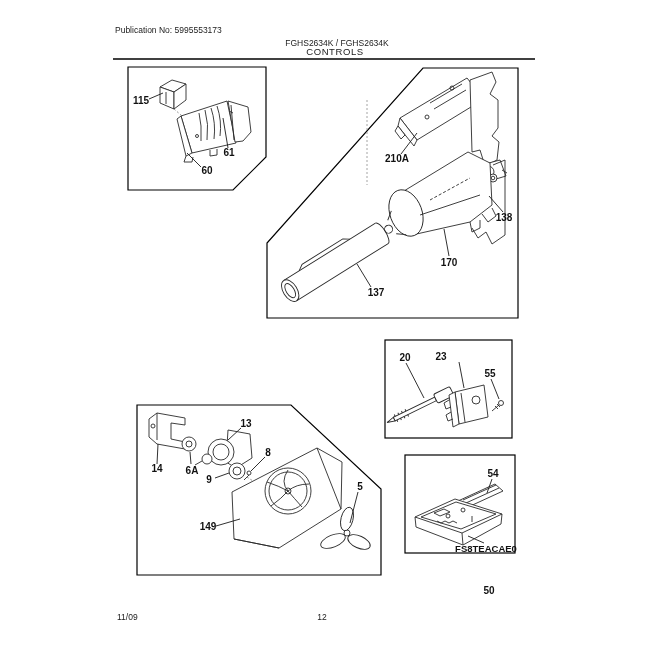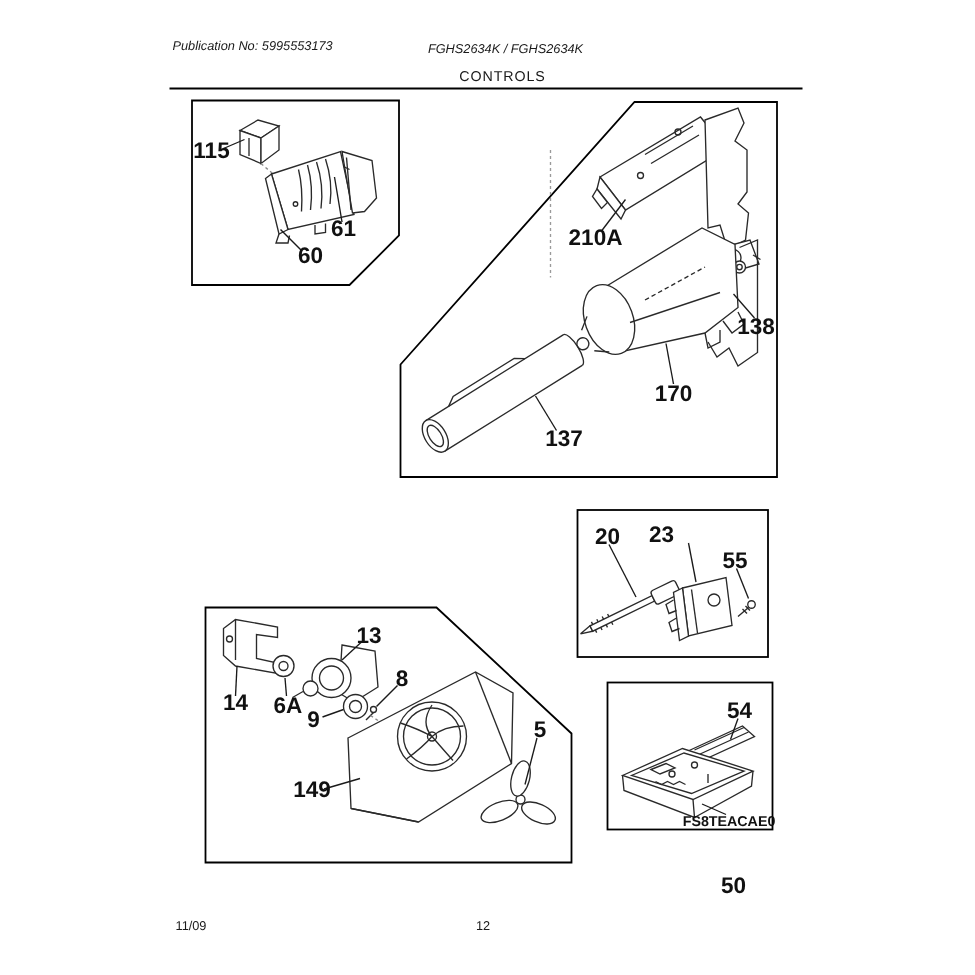--- a/index.html
+++ b/index.html
@@ -1,35 +1,35 @@
 <!DOCTYPE html>
 <html><head>
 <meta charset="utf-8">
 <style>
   html,body{margin:0;padding:0;background:#fff;}
   #page{position:relative;width:650px;height:650px;background:#ffffff;overflow:hidden;
         font-family:"Liberation Sans", sans-serif;}
   #art{position:absolute;left:0;top:0;}
-  .hdr-text{position:absolute;font-size:8.5px;color:#1a1a1a;white-space:nowrap;font-style:italic;}
+  .hdr-text{position:absolute;font-size:8.5px;color:#1a1a1a;white-space:nowrap;}
   .centered{transform:translateX(-50%);}
   .section-title{position:absolute;font-size:9.5px;letter-spacing:0.6px;color:#1a1a1a;
         transform:translateX(-50%);white-space:nowrap;}
   .part-label{position:absolute;transform:translate(-50%,-50%);
-        font-size:15px;font-weight:bold;color:#111;white-space:nowrap;line-height:1;}
+        font-size:10px;font-weight:bold;color:#111;white-space:nowrap;line-height:1;}
   .diagram-code{position:absolute;transform:translate(-50%,-50%);
         font-size:9.5px;font-weight:bold;color:#111;white-space:nowrap;}
   .ftr-text{position:absolute;font-size:8.5px;color:#1a1a1a;white-space:nowrap;}
 </style>
 </head>
 <body>
 
 <div id="page">
 
   <div class="hdr-text" style="left:115px;top:25px;">Publication No: 5995553173</div>
-  <div class="hdr-text centered" style="left:337px;top:27px;">FGHS2634K / FGHS2634K</div>
+  <div class="hdr-text centered" style="left:337px;top:38px;">FGHS2634K / FGHS2634K</div>
   <div class="section-title" style="left:335px;top:46px;">CONTROLS</div>
 
   <svg id="art" width="650" height="650" viewBox="0 0 650 650">
 
     <line x1="113" y1="59" x2="535" y2="59" stroke="#000" stroke-width="1.3"></line>
 
     <g fill="none" stroke="#000" stroke-width="1.2">
       <path d="M128,67 H266 V157 L233,190 H128 Z"></path>
       <path d="M423,68 H518 V318 H267 V243 Z"></path>
       <rect x="385" y="340" width="127" height="98"></rect>

